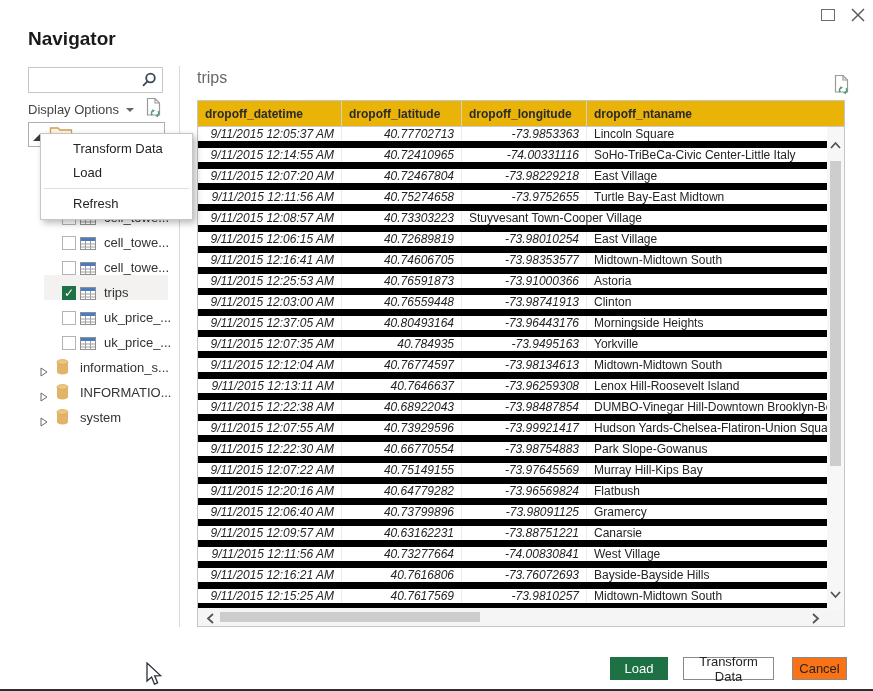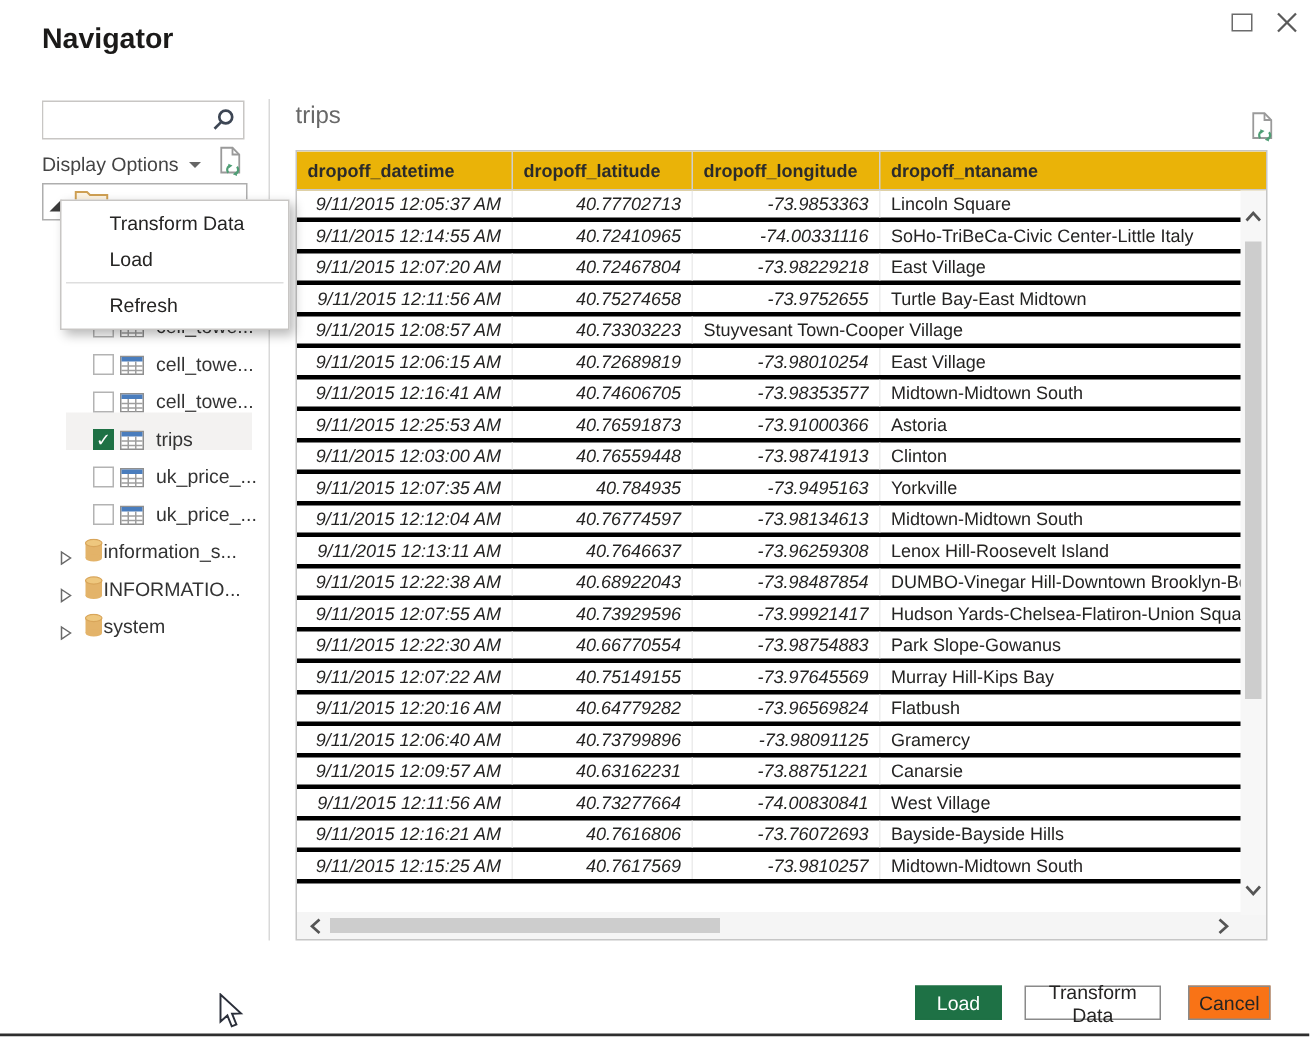--- a/index.html
+++ b/index.html
@@ -4,21 +4,21 @@
 <style>
   * { margin:0; padding:0; box-sizing:border-box; }
   html,body { width:873px; height:691px; }
   body {
     font-family:"Liberation Sans","DejaVu Sans",sans-serif;
     background:#ffffff; color:#252423; position:relative; overflow:hidden;
   }
   .abs { position:absolute; }
 
   
-  .dlg-title { left:28px; top:16px; font-size:19px; font-weight:bold; color:#1b1a19; }
+  .dlg-title { left:28px; top:28px; font-size:19px; font-weight:bold; color:#1b1a19; }
   .win-restore { left:821px; top:9px; width:14px; height:12px; border:1px solid #6b6b6b; background:#fff; cursor:default; }
   .win-close { left:849px; top:6px; width:18px; height:18px; }
   .bottom-edge { left:0; bottom:0; width:873px; height:2px; background:#2e2e2e; }
 
   
   .search-box { left:28px; top:67px; width:135px; height:26px; border:1px solid #c8c6c4; background:#fff; display:flex; align-items:center; }
   .search-box input { flex:1; border:none; outline:none; height:100%; padding:0 4px 0 6px; font-size:13px; font-family:inherit; min-width:0; }
   .search-glyph { width:18px; height:18px; margin-right:4px; flex:0 0 auto; }
 
   .display-options { left:28px; top:99px; height:20px; display:flex; align-items:center; font-size:13px; color:#444; cursor:default; }
@@ -29,21 +29,21 @@
   .root-tri { position:absolute; left:4px; top:10px; width:0; height:0; border-left:8px solid transparent; border-bottom:8px solid #3b3b3b; }
   .root-folder { position:absolute; left:20px; top:2px; }
 
   .tree-list { left:28px; top:200px; width:142px; }
   .tree-row { height:25px; display:flex; align-items:flex-end; font-size:13px; color:#333; cursor:default; }
   .tree-row.selected { background:linear-gradient(to right, transparent 16px, #f3f2f1 16px, #f3f2f1 140px, transparent 140px); }
   .tree-row .expand-tri, .tree-row .db-icon { display:none; }
   .tree-row.t-database .expand-tri, .tree-row.t-database .db-icon { display:inline-block; }
   .expand-tri { margin-left:12px; width:8px; height:10px; }
   .db-icon { margin-left:8px; width:13px; height:16px; }
-  .tree-row.t-database .tree-label { margin-left:0; }
+  .tree-row.t-database .tree-label { margin-left:11px; }
   .checkbox { margin-left:34px; width:14px; height:14px; border:1px solid #b3b3b3; background:#fff; flex:0 0 auto; position:relative; }
   .checkbox.checked { background:#1e7145; border-color:#1e7145; }
   .checkbox.checked::after { content:"✓"; position:absolute; left:1px; top:-1px; color:#fff; font-size:12px; font-weight:bold; }
   .tbl-icon { margin-left:4px; width:16px; height:13px; flex:0 0 auto; }
   .tree-row:not(.t-database) .tree-label { margin-left:8px; }
 
   
   .ctx-menu { left:40px; top:133px; width:153px; background:#fff; border:1px solid #c8c6c4; box-shadow:3px 3px 7px rgba(0,0,0,0.28); padding:3px 0; z-index:30; }
   .ctx-item { height:24px; line-height:24px; padding-left:32px; font-size:13px; color:#252423; cursor:default; }
   .menu-sep { height:1px; background:#dedede; margin:3px 3px; }
@@ -53,21 +53,21 @@
 
   
   .preview-title { left:197px; top:69px; font-size:16px; color:#686868; }
   .refresh-doc-2 { left:831px; top:73px; width:20px; height:24px; }
 
   .tbl { left:197px; top:100px; width:648px; height:527px; border:1px solid #c6c6c6; background:#fff; overflow:hidden; }
   .tbl-header { display:flex; height:26px; background:#eab308; border-bottom:1px solid #c9c9c9; }
   .th { font-size:12px; font-weight:bold; color:#2b2b2b; display:flex; align-items:center; padding-left:7px; border-right:1px solid #cfcfcf; overflow:hidden; white-space:nowrap; }
   .c0 { width:144px; flex:0 0 auto; } .c1 { width:120px; flex:0 0 auto; } .c2 { width:125px; flex:0 0 auto; } .c3 { flex:1; border-right:none; }
   .tbl-body { height:483px; overflow:hidden; }
-  .tr { display:flex; height:21px; border-bottom:3px solid #000000; }
+  .tr { display:flex; height:21px; border-bottom:7px solid #000000; }
   .td { font-size:12px; color:#252423; display:flex; align-items:center; border-right:1px solid #ececec; overflow:hidden; white-space:nowrap; }
   .td.num { justify-content:flex-end; padding-right:7px; font-style:italic; }
   .td.txt { justify-content:flex-start; padding-left:7px; }
 
   
   .v-scroll { position:absolute; right:0; top:26px; width:17px; height:483px; background:#f7f7f7; z-index:5; }
   .v-scroll .chev-up { position:absolute; left:2px; top:9px; }
   .v-scroll .chev-dn { position:absolute; left:2px; bottom:7px; }
   .v-thumb { position:absolute; left:3px; top:34px; width:11px; height:305px; background:#cdcdcd; }
   .h-scroll { position:absolute; left:0; bottom:0; width:646px; height:18px; background:#f5f5f5; }
@@ -371,20 +371,26 @@
         <div class="td txt c3">Astoria</div>
       </div>
 
       <div class="tr">
         <div class="td num c0">9/11/2015 12:03:00 AM</div>
         <div class="td num c1">40.76559448</div>
         <div class="td num c2">-73.98741913</div>
         <div class="td txt c3">Clinton</div>
       </div>
 
+      <div class="tr">
+        <div class="td num c0">9/11/2015 12:37:05 AM</div>
+        <div class="td num c1">40.80493164</div>
+        <div class="td num c2">-73.96443176</div>
+        <div class="td txt c3">Morningside Heights</div>
+      </div>
 
       <div class="tr">
         <div class="td num c0">9/11/2015 12:07:35 AM</div>
         <div class="td num c1">40.784935</div>
         <div class="td num c2">-73.9495163</div>
         <div class="td txt c3">Yorkville</div>
       </div>
 
       <div class="tr">
         <div class="td num c0">9/11/2015 12:12:04 AM</div>

